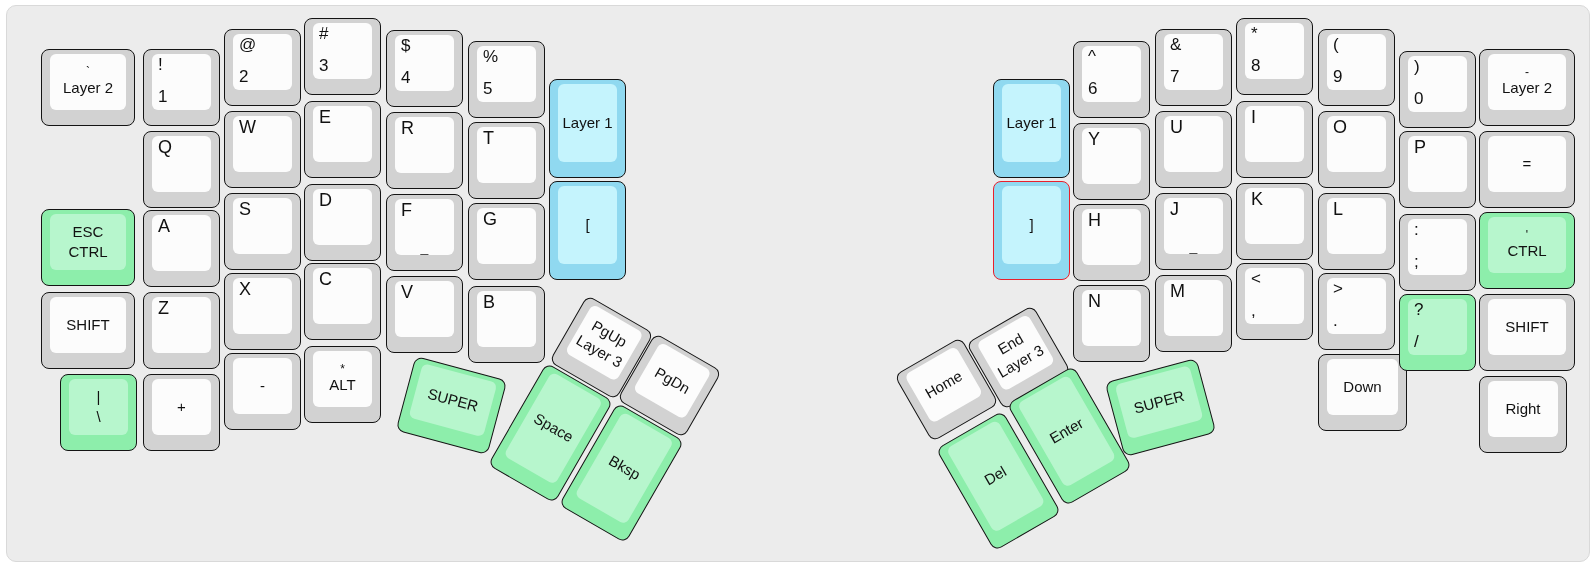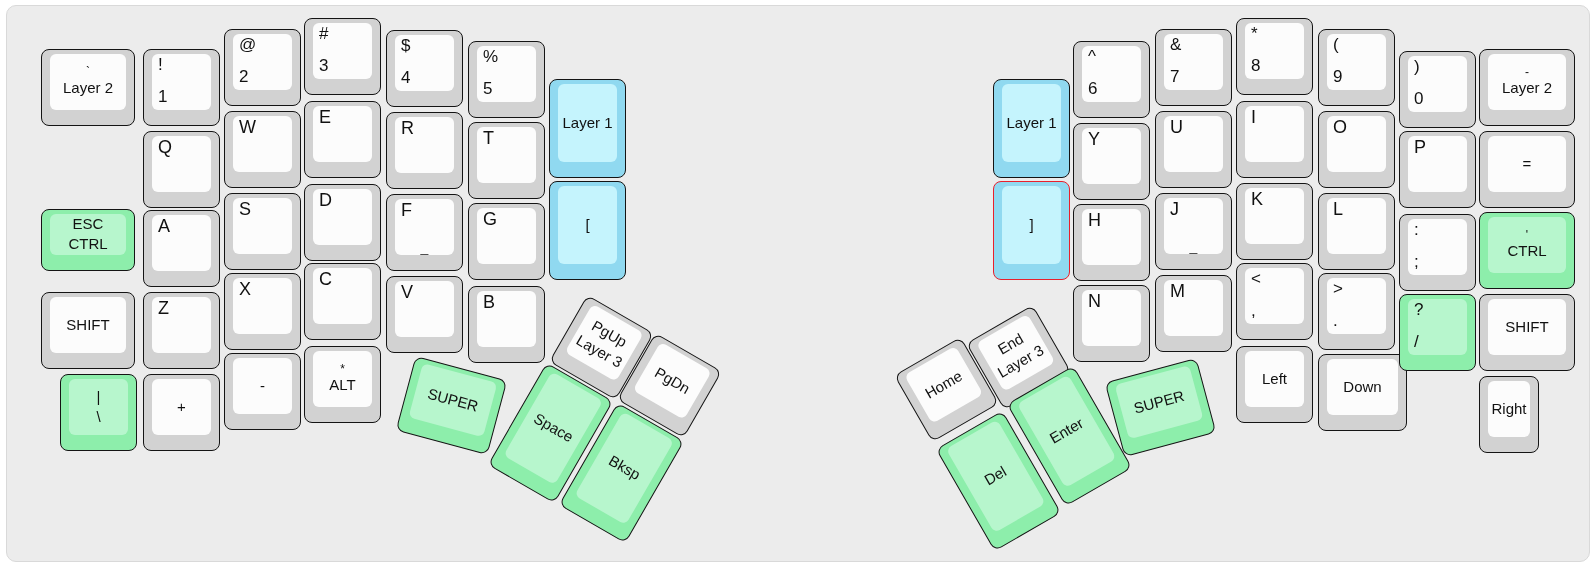--- a/index.html
+++ b/index.html
@@ -40,21 +40,21 @@
 
 <div class="board" style="background: rgb(236, 236, 236); border-color: rgb(217, 217, 217);">
     <div class="key" style="left: 34px; top: 43px; width: 94px; height: 77px; background: rgb(210, 210, 210); border-color: rgb(20, 20, 20);">
       <div class="cap" style="background: rgb(252, 252, 252);">
         <div class="leg center">
           <span class="ln ln0 sm">`</span>
           <span class="ln ln1">Layer 2</span>
         </div>
       </div>
     </div>
-    <div class="key" style="left: 34px; top: 203px; width: 94px; height: 62px; background: rgb(141, 238, 171); border-color: rgb(20, 20, 20);">
+    <div class="key" style="left: 34px; top: 203px; width: 94px; height: 77px; background: rgb(141, 238, 171); border-color: rgb(20, 20, 20);">
       <div class="cap" style="background: rgb(183, 246, 205);">
         <div class="leg center">
           <span class="ln ln0">ESC</span>
           <span class="ln ln1">CTRL</span>
         </div>
       </div>
     </div>
     <div class="key" style="left: 34px; top: 286px; width: 94px; height: 77px; background: rgb(210, 210, 210); border-color: rgb(20, 20, 20);">
       <div class="cap" style="background: rgb(252, 252, 252);">
         <div class="leg center">
@@ -384,27 +384,20 @@
       </div>
     </div>
     <div class="key" style="left: 1229px; top: 257px; width: 77px; height: 77px; background: rgb(210, 210, 210); border-color: rgb(20, 20, 20);">
       <div class="cap" style="background: rgb(252, 252, 252);">
         <div class="leg pair">
           <span class="ln ln0">&lt;</span>
           <span class="ln ln1">,</span>
         </div>
       </div>
     </div>
-    <div class="key" style="left: 1229px; top: 340px; width: 77px; height: 77px; background: rgb(210, 210, 210); border-color: rgb(20, 20, 20);">
-      <div class="cap" style="background: rgb(252, 252, 252);">
-        <div class="leg center">
-          <span class="ln ln0">Left</span>
-        </div>
-      </div>
-    </div>
     <div class="key" style="left: 1311px; top: 23px; width: 77px; height: 77px; background: rgb(210, 210, 210); border-color: rgb(20, 20, 20);">
       <div class="cap" style="background: rgb(252, 252, 252);">
         <div class="leg pair">
           <span class="ln ln0">(</span>
           <span class="ln ln1">9</span>
         </div>
       </div>
     </div>
     <div class="key" style="left: 1311px; top: 105px; width: 77px; height: 77px; background: rgb(210, 210, 210); border-color: rgb(20, 20, 20);">
       <div class="cap" style="background: rgb(252, 252, 252);">
@@ -489,21 +482,21 @@
         </div>
       </div>
     </div>
     <div class="key" style="left: 1472px; top: 288px; width: 96px; height: 77px; background: rgb(210, 210, 210); border-color: rgb(20, 20, 20);">
       <div class="cap" style="background: rgb(252, 252, 252);">
         <div class="leg center">
           <span class="ln ln0">SHIFT</span>
         </div>
       </div>
     </div>
-    <div class="key" style="left: 1472px; top: 370px; width: 60px; height: 77px; background: rgb(210, 210, 210); border-color: rgb(20, 20, 20);">
+    <div class="key" style="left: 1472px; top: 370px; width: 88px; height: 77px; background: rgb(210, 210, 210); border-color: rgb(20, 20, 20);">
       <div class="cap" style="background: rgb(252, 252, 252);">
         <div class="leg center">
           <span class="ln ln0">Right</span>
         </div>
       </div>
     </div>
     <div class="key" style="left: 901px; top: 345px; width: 77px; height: 77px; background: rgb(210, 210, 210); border-color: rgb(20, 20, 20); transform: rotate(-30deg);">
       <div class="cap" style="background: rgb(252, 252, 252);">
         <div class="leg center">
           <span class="ln ln0">Home</span>

